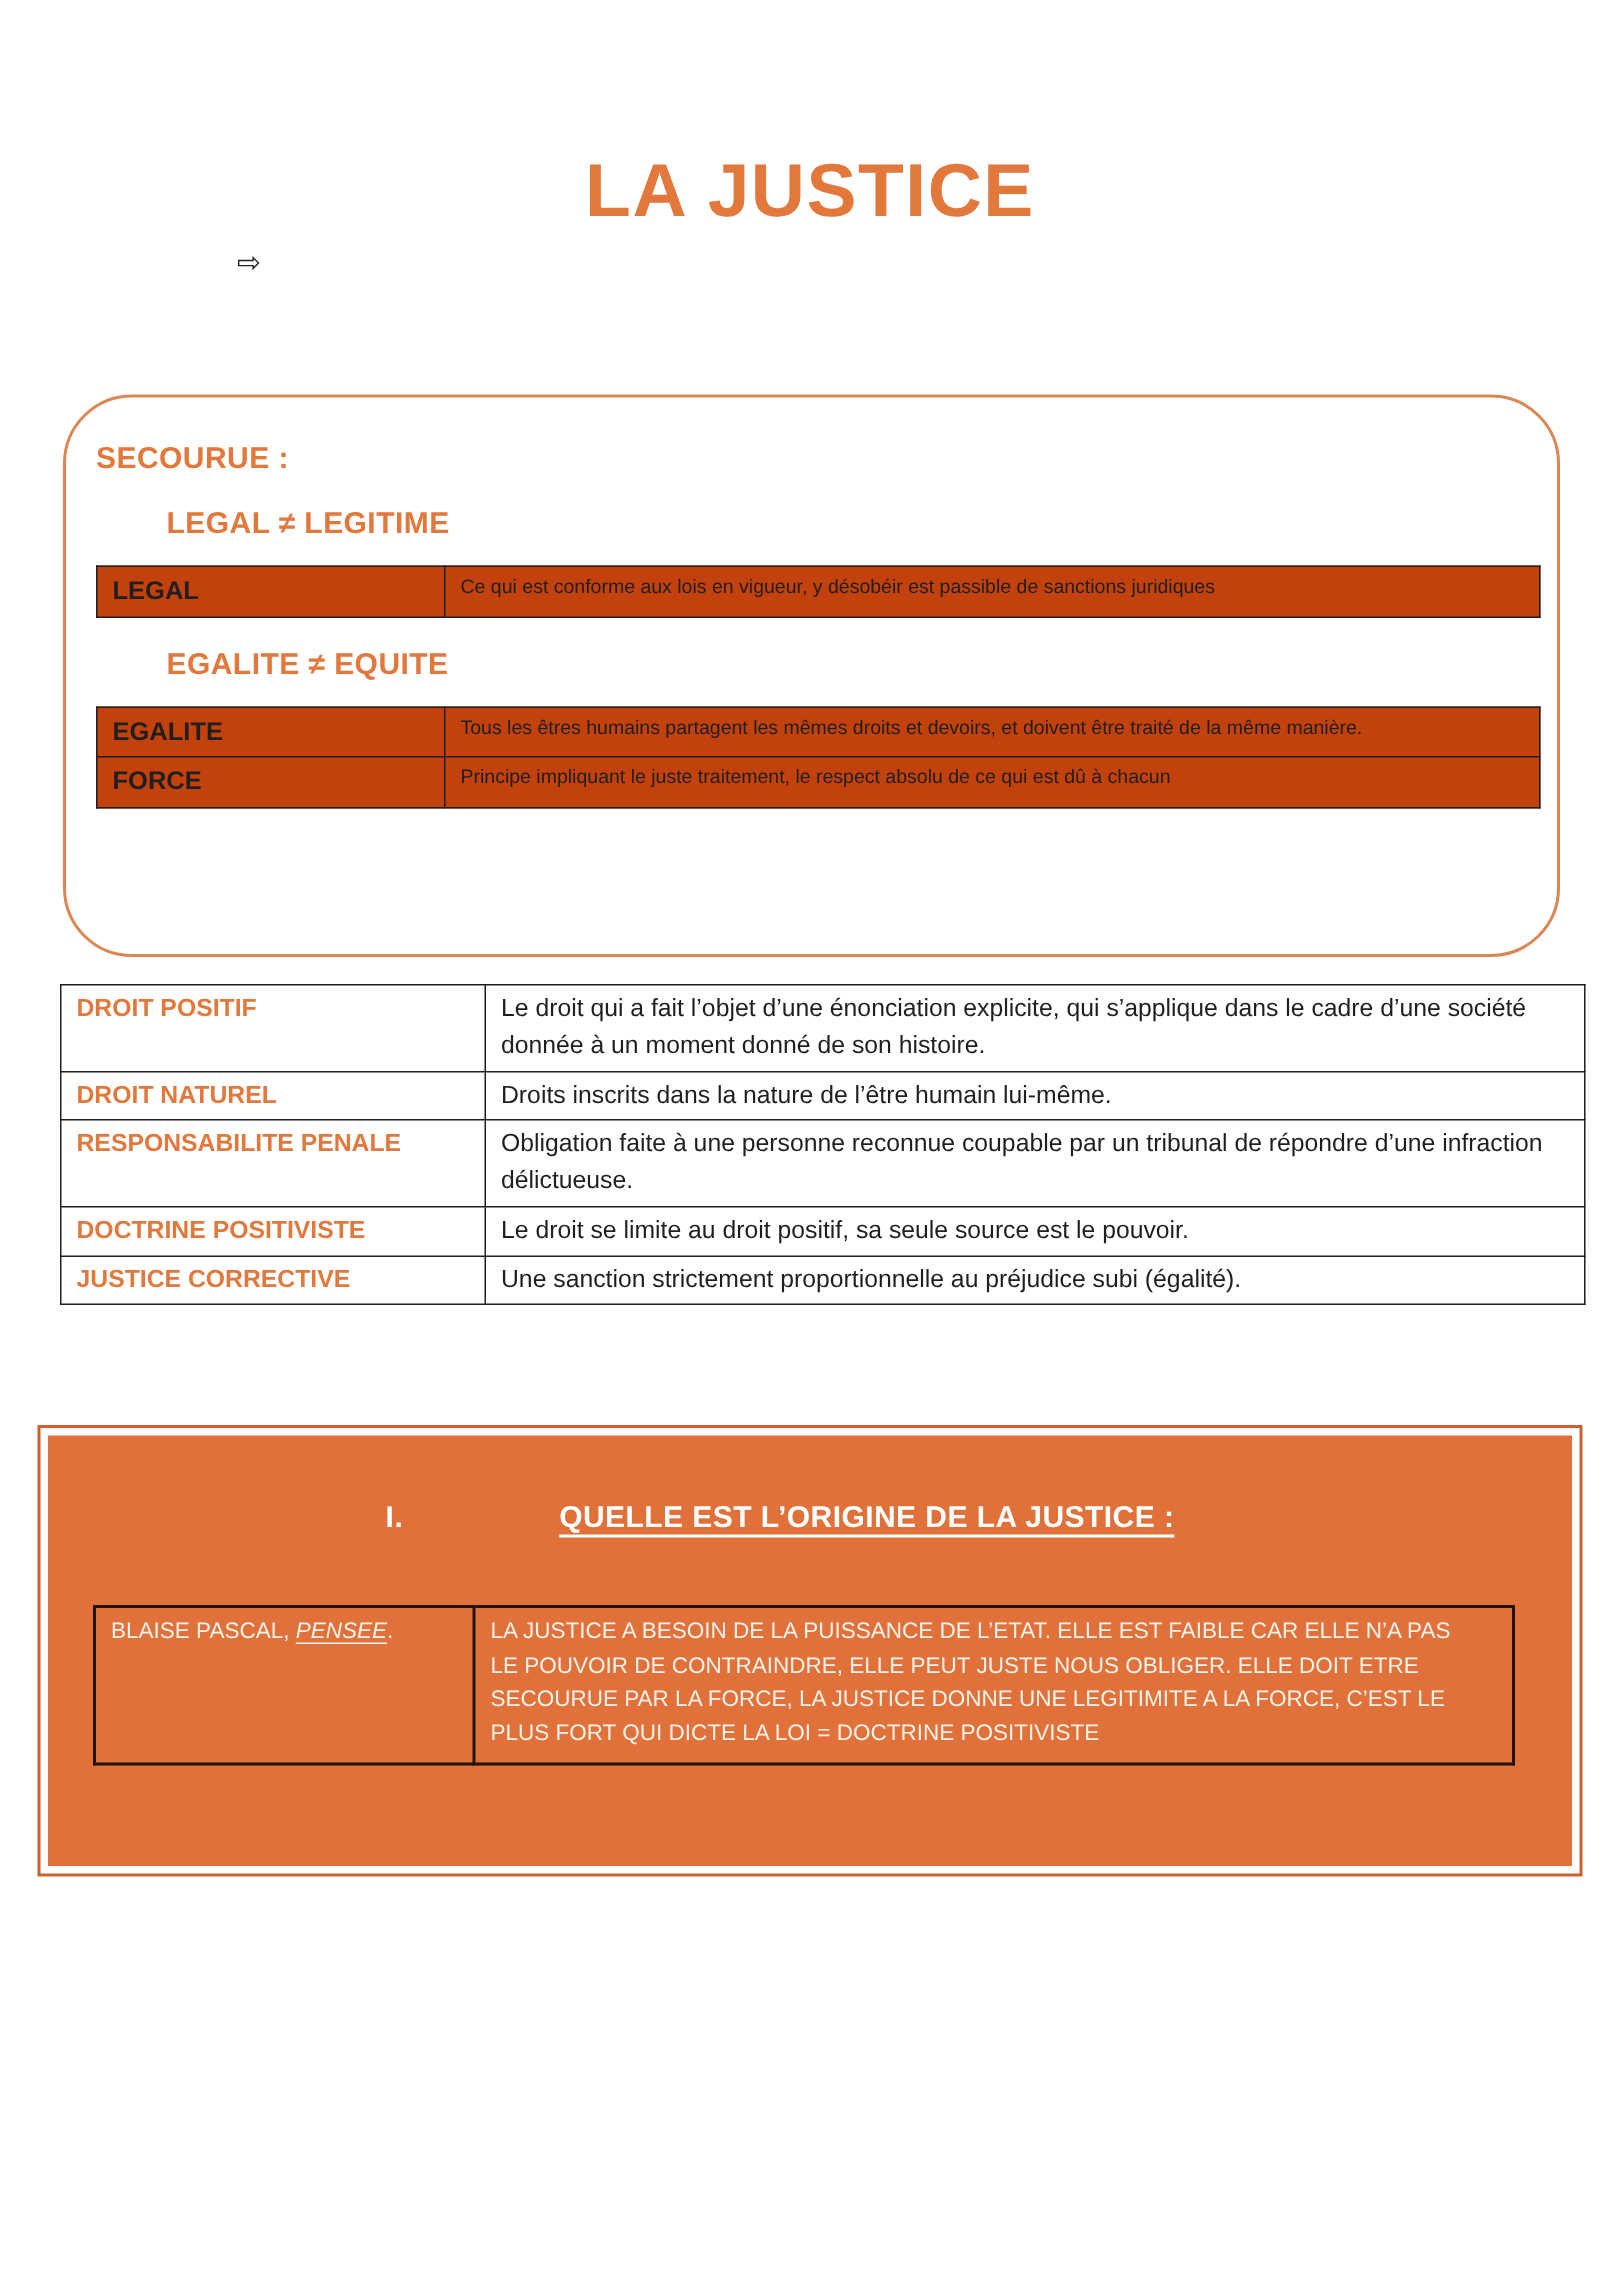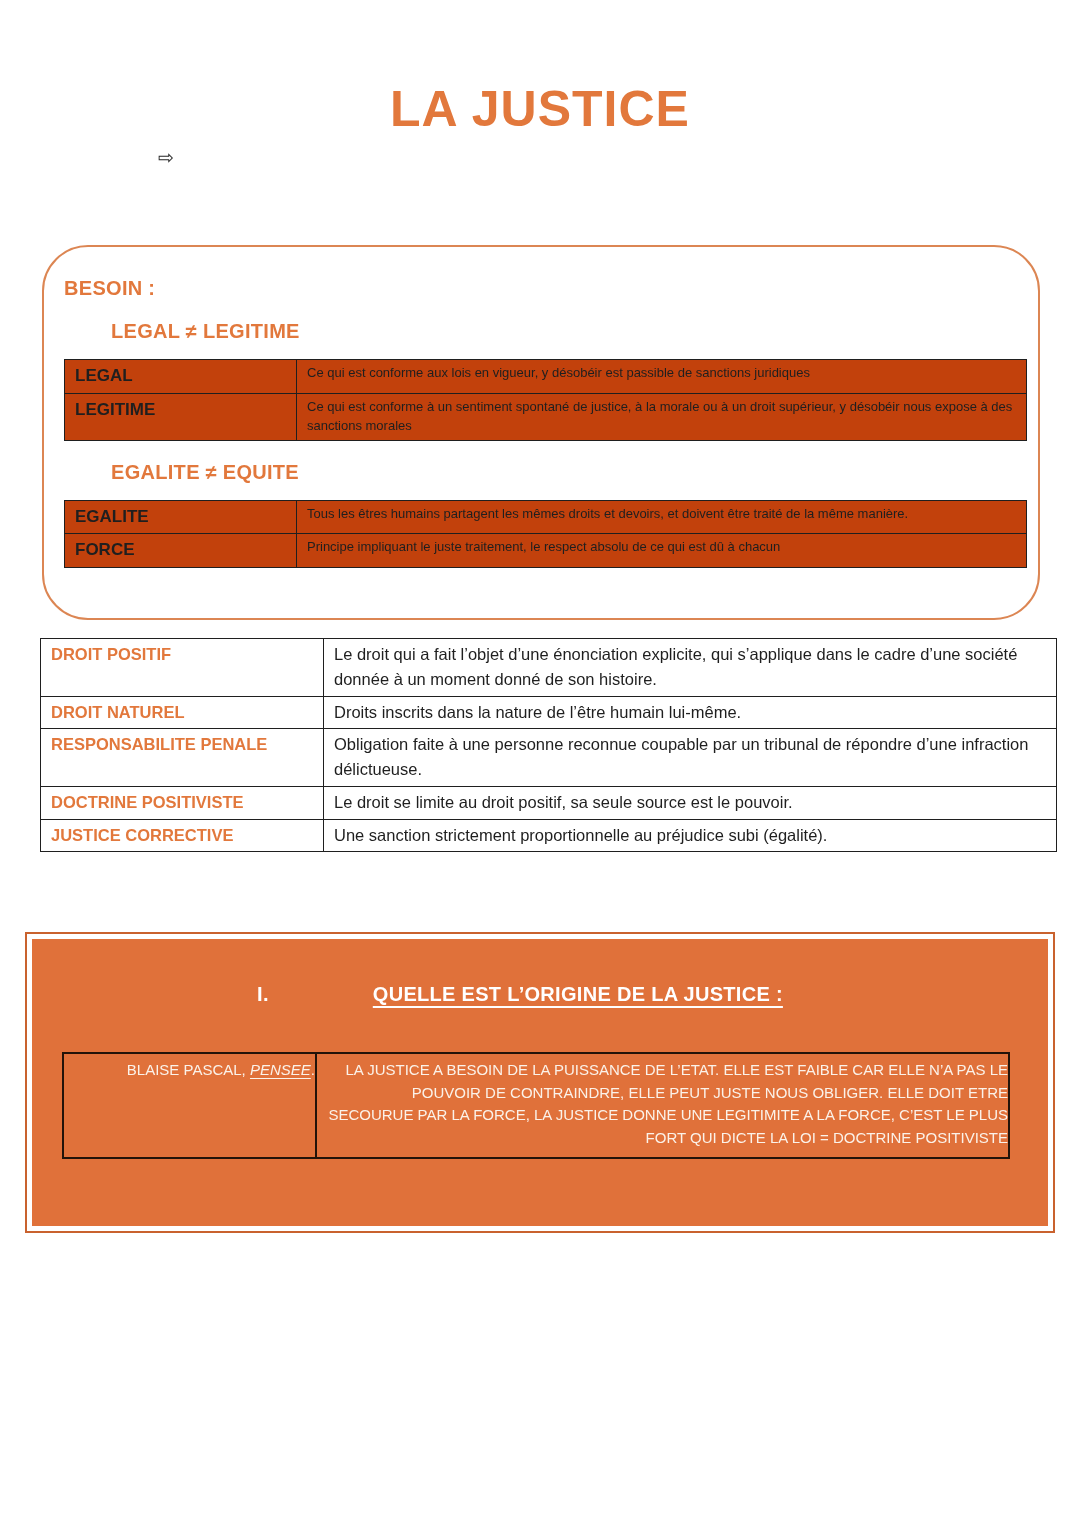--- a/index.html
+++ b/index.html
@@ -12,28 +12,27 @@
   .sheet {
     position: relative;
     width: 1080px;
     height: 1527px;
     background: #ffffff;
     overflow: hidden;
   }
 
   
   .doc-title {
-    padding-top: 66px;
+    padding-top: 100px;
     text-align: center;
     font-size: 50px;
     line-height: 54px;
     font-weight: 800;
     letter-spacing: 1px;
     color: #E2783C;
-    margin-top: 16px;
   }
   .subtitle-row {
     margin-top: 12px;
     margin-left: 158px;
     display: flex;
     align-items: center;
     gap: 16px;
     font-size: 17px;
   }
   .arrow-glyph {
@@ -137,58 +136,53 @@
     text-decoration-thickness: 2px;
   }
 
   table.quote-table {
     border-collapse: collapse;
     margin: 46px 0 0 30px;
     width: 948px;
   }
   table.quote-table td {
     border: 2px solid #221309;
-    padding: 5px 0 8px 10px;
+    padding: 5px 24px 8px 10px;
     font-size: 15px;
     line-height: 1.5;
     vertical-align: top;
     color: #FBF2E9;
-    text-align: right;
   }
   table.quote-table td.author-cell { width: 253px; }
   .work-title {
     font-style: italic;
     text-decoration: underline;
     text-underline-offset: 3px;
   }
 </style>
 </head>
 <body>
 
 <div class="sheet">
 
   <div class="doc-title">LA JUSTICE</div>
 
   <div class="subtitle-row">
     <span class="arrow-glyph">⇨</span>
   </div>
 
   <div class="concept-box">
-    <div class="concept-heading">BESOIN :</div>
+    <div class="concept-heading">SECOURUE :</div>
 
     <div class="vs-heading">LEGAL ≠ LEGITIME</div>
     <table class="def-table">
       <tbody>
         <tr>
           <td class="term">LEGAL</td>
           <td>Ce qui est conforme aux lois en vigueur, y désobéir est passible de sanctions juridiques</td>
-        </tr>
-        <tr>
-          <td class="term">LEGITIME</td>
-          <td>Ce qui est conforme à un sentiment spontané de justice, à la morale ou à un droit supérieur, y désobéir nous expose à des sanctions morales</td>
         </tr>
       </tbody>
     </table>
 
     <div class="vs-heading">EGALITE ≠ EQUITE</div>
     <table class="def-table">
       <tbody>
         <tr>
           <td class="term">EGALITE</td>
           <td>Tous les êtres humains partagent les mêmes droits et devoirs, et doivent être traité de la même manière.</td>

